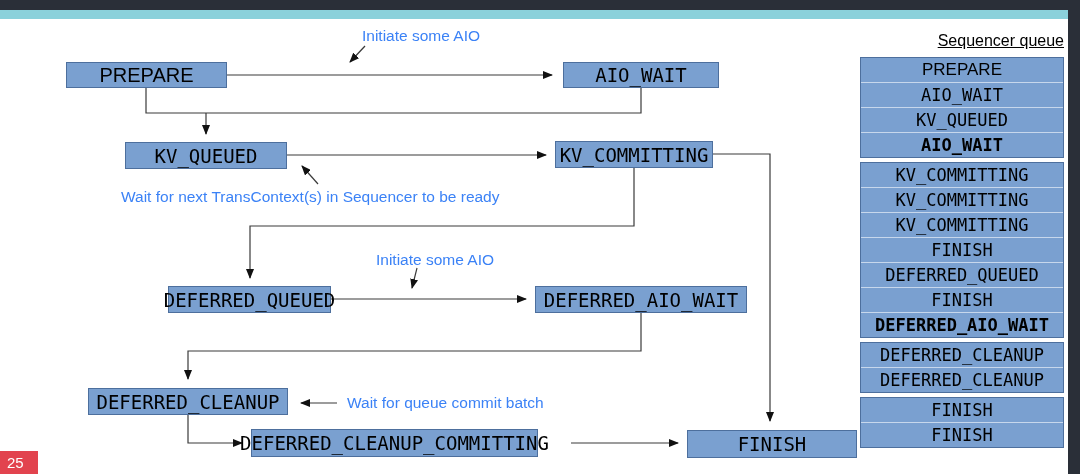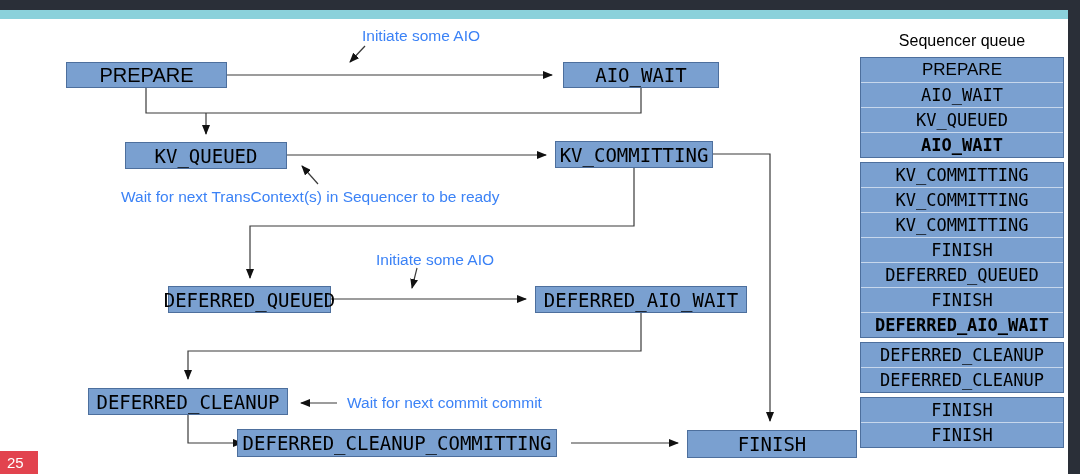--- a/index.html
+++ b/index.html
@@ -19,22 +19,22 @@
     position:absolute;background:#7aa0d0;border:1px solid #4d6f9d;box-sizing:border-box;
     color:#000;text-align:center;font-family:"DejaVu Sans Mono",monospace;font-size:19px;
     display:flex;align-items:center;justify-content:center;white-space:nowrap;
   }
   .node.sans{font-family:"Liberation Sans",sans-serif;font-size:20px;}
   .anno{
     position:absolute;color:#3b82f6;font-size:15.5px;white-space:nowrap;
     font-family:"Liberation Sans",sans-serif;
   }
   .q-title{
-    position:absolute;left:860px;top:32px;width:204px;text-align:center;
-    font-size:16px;color:#000;
+    position:absolute;left:860px;top:32px;width:204px;text-align:right;
+    font-size:16px;color:#000;text-decoration:underline;
   }
   .q-panel{position:absolute;left:860px;top:57px;width:204px;}
   .q-group{
     border:1px solid #4d6f9d;background:#7aa0d0;margin-bottom:4px;box-sizing:border-box;
   }
   .q-row{
     height:24px;line-height:24px;text-align:center;color:#000;
     font-family:"DejaVu Sans Mono",monospace;font-size:17px;white-space:nowrap;
   }
   .q-row + .q-row{border-top:1px solid #c7d7ec;}
@@ -73,27 +73,27 @@
   </g>
 </svg>
 
 <div class="node sans" style="left:66px;top:62px;width:161px;height:26px;">PREPARE</div>
 <div class="node" style="left:563px;top:62px;width:156px;height:26px;">AIO_WAIT</div>
 <div class="node" style="left:125px;top:142px;width:162px;height:27px;">KV_QUEUED</div>
 <div class="node" style="left:555px;top:141px;width:158px;height:27px;">KV_COMMITTING</div>
 <div class="node" style="left:168px;top:286px;width:163px;height:27px;">DEFERRED_QUEUED</div>
 <div class="node" style="left:535px;top:286px;width:212px;height:27px;">DEFERRED_AIO_WAIT</div>
 <div class="node" style="left:88px;top:388px;width:200px;height:27px;">DEFERRED_CLEANUP</div>
-<div class="node" style="left:237px;top:429px;width:320px;height:28px;">DEFERRED_CLEANUP_COMMITTING</div>
+<div class="node" style="left:251px;top:429px;width:287px;height:28px;">DEFERRED_CLEANUP_COMMITTING</div>
 <div class="node" style="left:687px;top:430px;width:170px;height:28px;">FINISH</div>
 
 <div class="anno" style="left:362px;top:27px;">Initiate some AIO</div>
 <div class="anno" style="left:121px;top:188px;">Wait for next TransContext(s) in Sequencer to be ready</div>
 <div class="anno" style="left:376px;top:251px;">Initiate some AIO</div>
-<div class="anno" style="left:347px;top:394px;">Wait for next commit commit</div>
+<div class="anno" style="left:347px;top:394px;">Wait for queue commit batch</div>
 
 <div class="q-title">Sequencer queue</div>
 <div class="q-panel">
   <div class="q-group">
     <div class="q-row sans">PREPARE</div>
     <div class="q-row">AIO_WAIT</div>
     <div class="q-row">KV_QUEUED</div>
     <div class="q-row bold">AIO_WAIT</div>
   </div>
   <div class="q-group">

